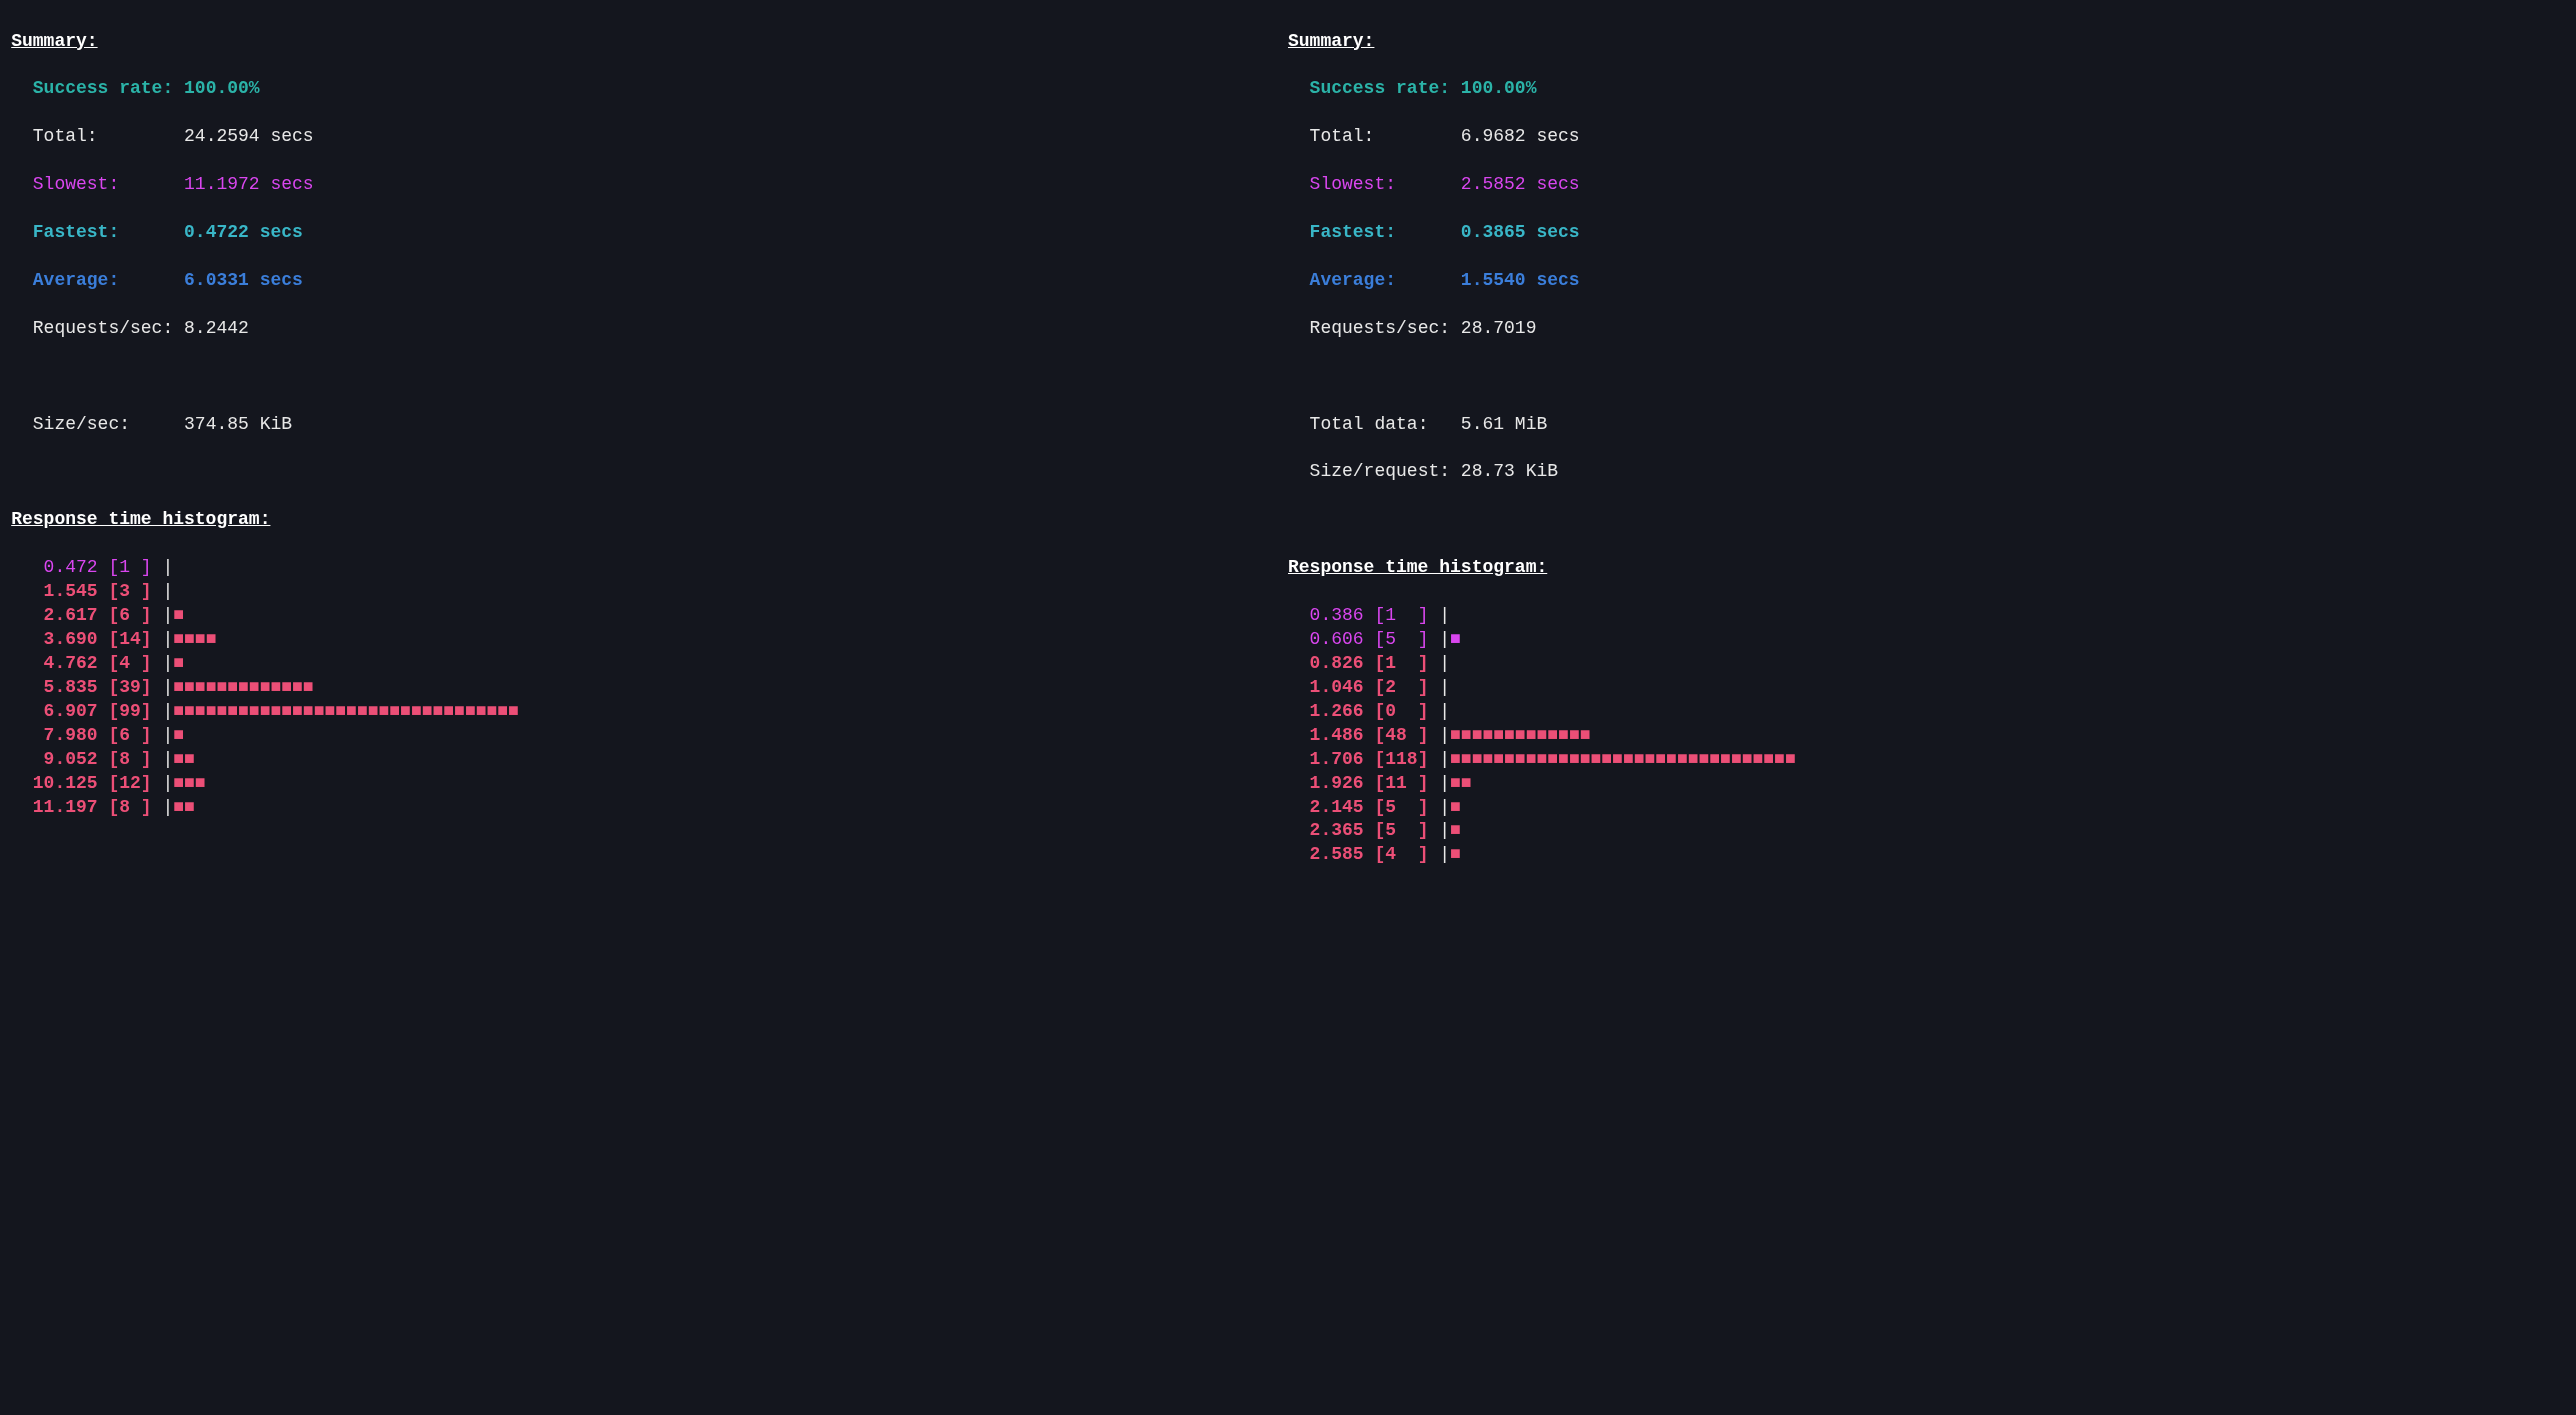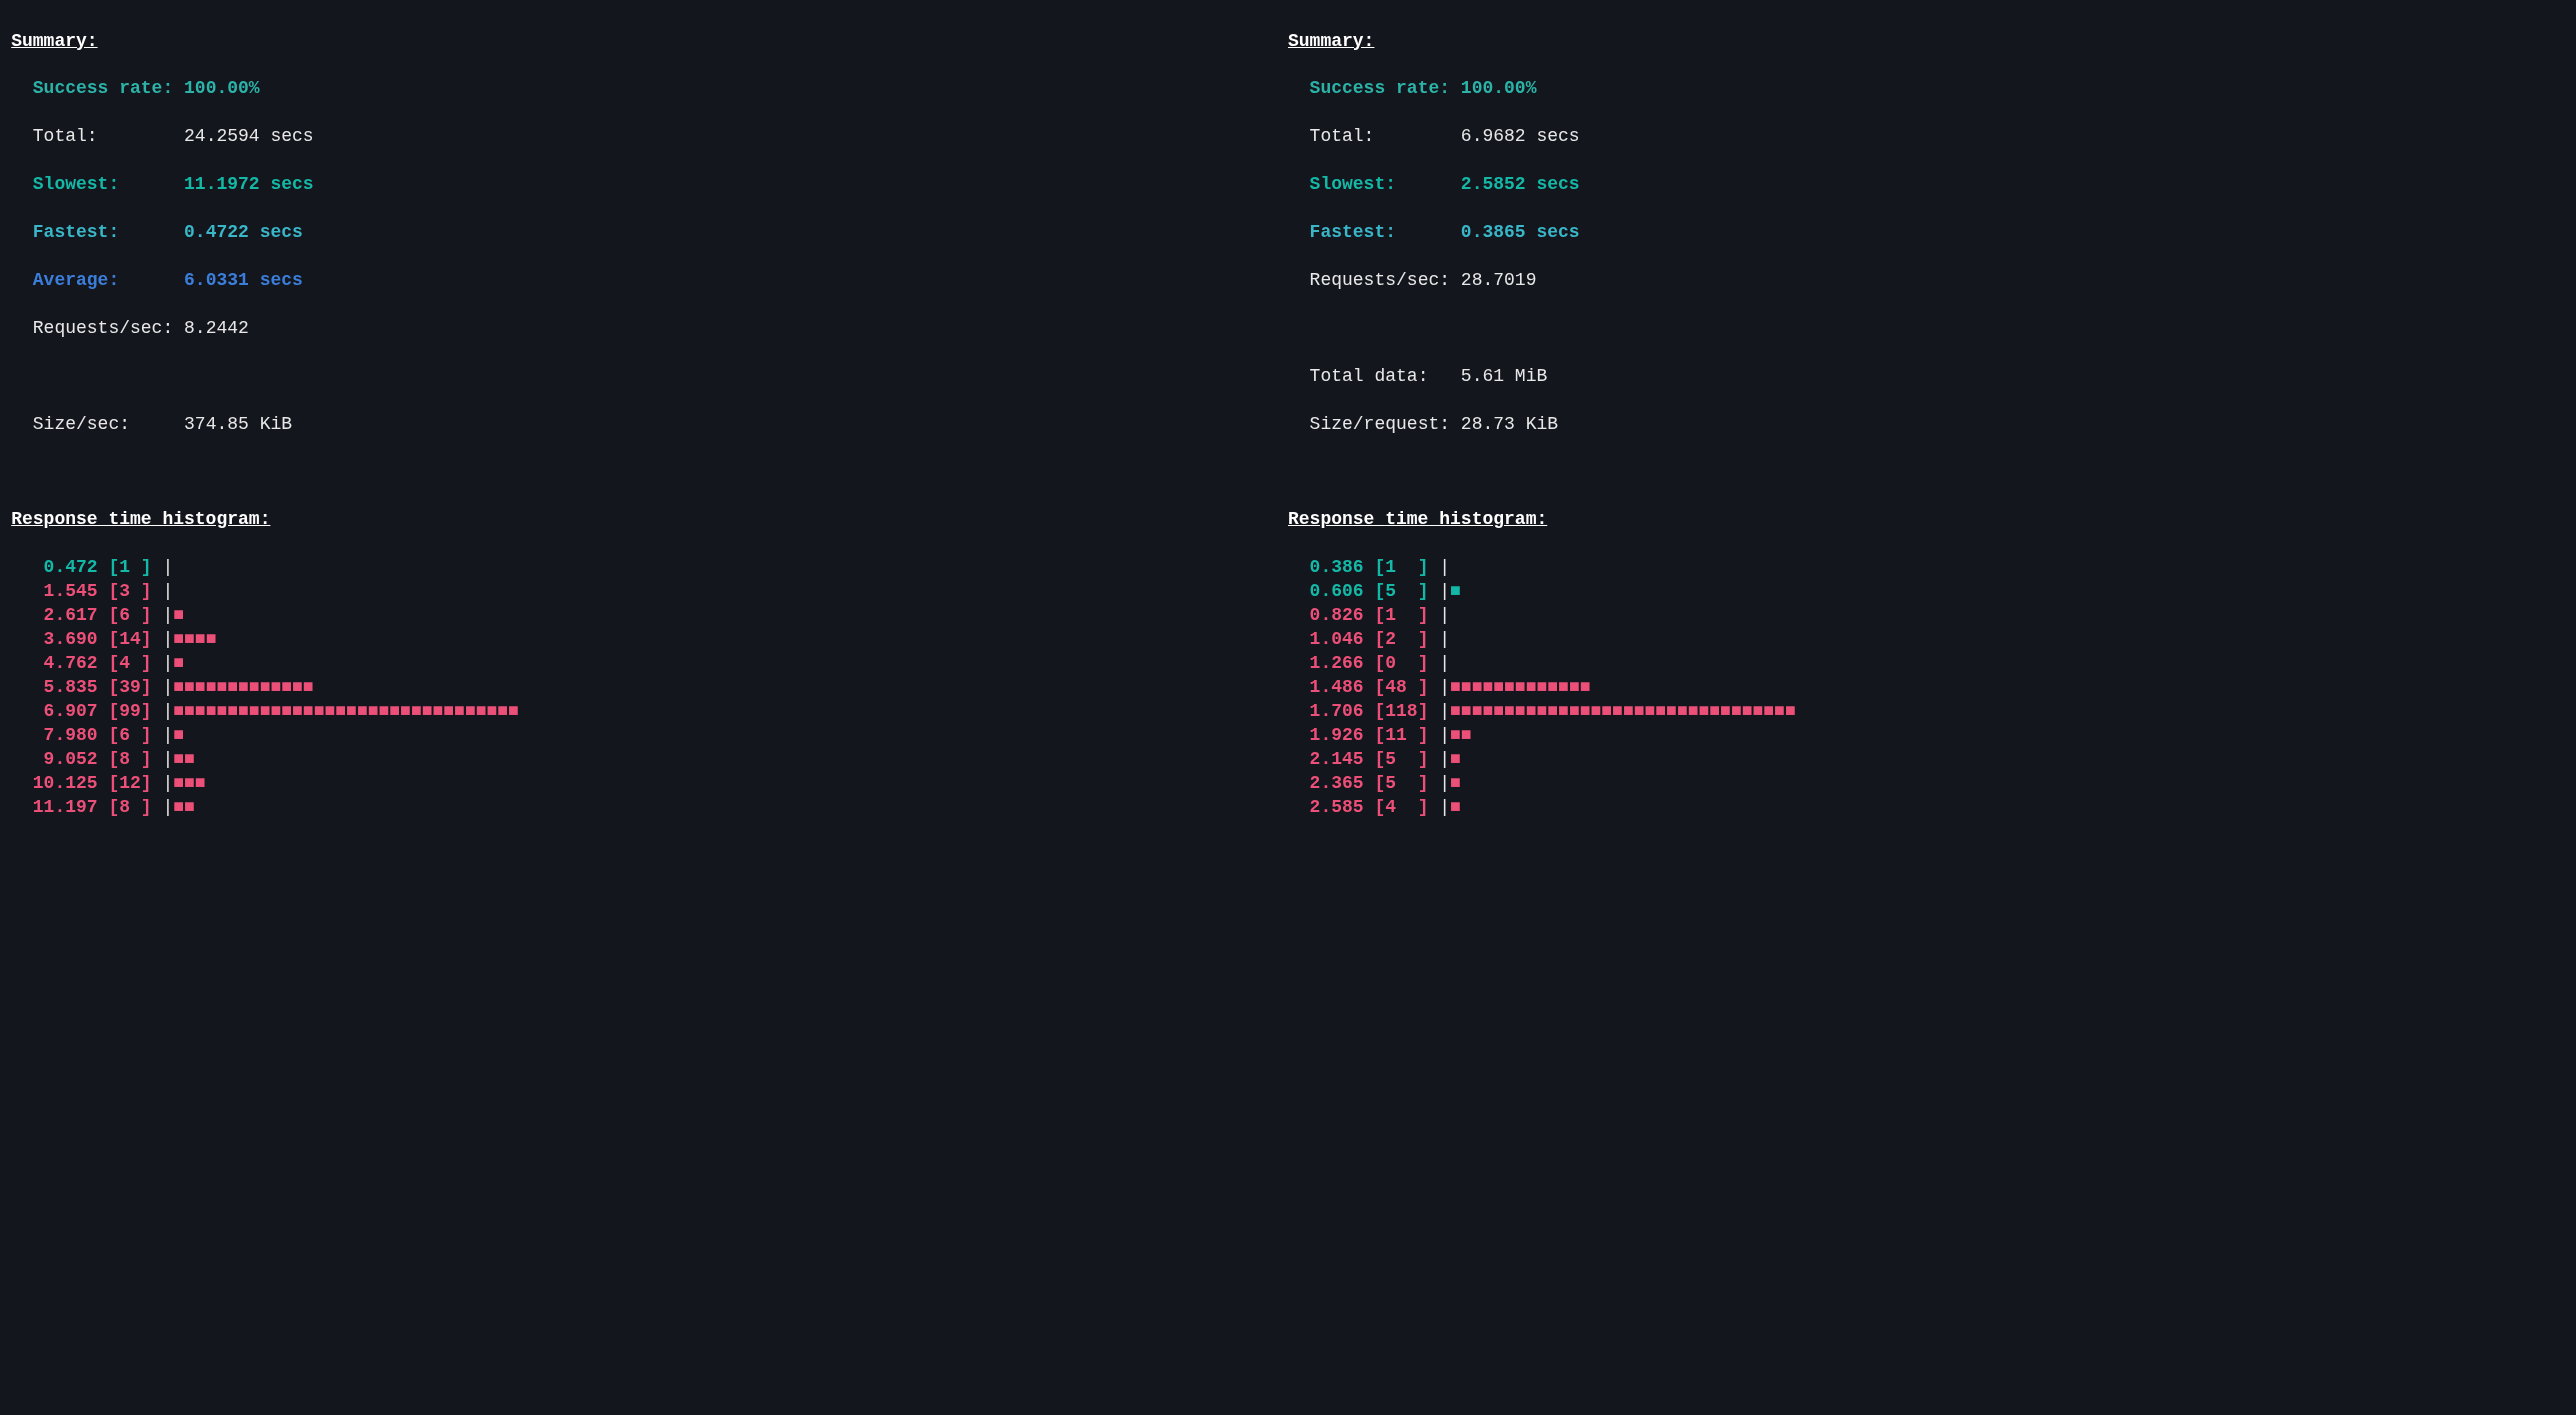--- a/index.html
+++ b/index.html
@@ -18,21 +18,21 @@
     flex-direction: row;
     gap: 0;
   }
   .col {
     flex: 0 0 50%;
     white-space: pre;
   }
   .hdr { font-weight: 700; text-decoration: underline; color: #ffffff; }
   .teal   { color: #2bb3a8; font-weight: 600; }
   .white  { color: #e8e8e8; margin-top: 42px; }
-  .yellow { color: #14b8a6; font-weight: 700; }
+  .yellow { color: #d946ef; font-weight: 400; }
   .cyan   { color: #39b6c7; font-weight: 600; }
   .blue   { color: #3b7eda; font-weight: 600; }
   .pink   { color: #ec4f77; font-weight: 600; }
   .line { display: block; }
 </style>
 </head>
 <body>
 
 <div class="columns">
 
@@ -50,20 +50,21 @@
 <span class="line"><span class="hdr">Response time histogram:</span></span>
 <div id="hist-left"><span class="line">  <span class="yellow"> 0.472 [1 ]</span> <span class="white">|</span><span class="pink"></span></span><span class="line">  <span class="pink"> 1.545 [3 ]</span> <span class="white">|</span><span class="pink"></span></span><span class="line">  <span class="pink"> 2.617 [6 ]</span> <span class="white">|</span><span class="pink">■</span></span><span class="line">  <span class="pink"> 3.690 [14]</span> <span class="white">|</span><span class="pink">■■■■</span></span><span class="line">  <span class="pink"> 4.762 [4 ]</span> <span class="white">|</span><span class="pink">■</span></span><span class="line">  <span class="pink"> 5.835 [39]</span> <span class="white">|</span><span class="pink">■■■■■■■■■■■■■</span></span><span class="line">  <span class="pink"> 6.907 [99]</span> <span class="white">|</span><span class="pink">■■■■■■■■■■■■■■■■■■■■■■■■■■■■■■■■</span></span><span class="line">  <span class="pink"> 7.980 [6 ]</span> <span class="white">|</span><span class="pink">■</span></span><span class="line">  <span class="pink"> 9.052 [8 ]</span> <span class="white">|</span><span class="pink">■■</span></span><span class="line">  <span class="pink">10.125 [12]</span> <span class="white">|</span><span class="pink">■■■</span></span><span class="line">  <span class="pink">11.197 [8 ]</span> <span class="white">|</span><span class="pink">■■</span></span></div>
   </div>
 
   <div class="col">
 <span class="line"><span class="hdr">Summary:</span></span>
 <span class="line">  <span class="teal"><span>Success rate:</span> </span><span class="teal">100.00%</span></span>
 <span class="line">  <span class="white"><span>Total:</span>        </span><span class="white">6.9682 secs</span></span>
 <span class="line">  <span class="yellow"><span>Slowest:</span>      </span><span class="yellow">2.5852 secs</span></span>
 <span class="line">  <span class="cyan"><span>Fastest:</span>      </span><span class="cyan">0.3865 secs</span></span>
+<span class="line">  <span class="blue"><span>Average:</span>      </span><span class="blue">1.5540 secs</span></span>
 <span class="line">  <span class="white"><span>Requests/sec:</span> </span><span class="white">28.7019</span></span>
 <span class="line"> </span>
 <span class="line">  <span class="white"><span>Total data:</span>   </span><span class="white">5.61 MiB</span></span>
 <span class="line">  <span class="white"><span>Size/request:</span> </span><span class="white">28.73 KiB</span></span>
 <span class="line"> </span>
 <span class="line"><span class="hdr">Response time histogram:</span></span>
 <div id="hist-right"><span class="line">  <span class="yellow">0.386 [1  ]</span> <span class="white">|</span><span class="pink"></span></span><span class="line">  <span class="yellow">0.606 [5  ]</span> <span class="white">|</span><span class="yellow">■</span></span><span class="line">  <span class="pink">0.826 [1  ]</span> <span class="white">|</span><span class="pink"></span></span><span class="line">  <span class="pink">1.046 [2  ]</span> <span class="white">|</span><span class="pink"></span></span><span class="line">  <span class="pink">1.266 [0  ]</span> <span class="white">|</span><span class="pink"></span></span><span class="line">  <span class="pink">1.486 [48 ]</span> <span class="white">|</span><span class="pink">■■■■■■■■■■■■■</span></span><span class="line">  <span class="pink">1.706 [118]</span> <span class="white">|</span><span class="pink">■■■■■■■■■■■■■■■■■■■■■■■■■■■■■■■■</span></span><span class="line">  <span class="pink">1.926 [11 ]</span> <span class="white">|</span><span class="pink">■■</span></span><span class="line">  <span class="pink">2.145 [5  ]</span> <span class="white">|</span><span class="pink">■</span></span><span class="line">  <span class="pink">2.365 [5  ]</span> <span class="white">|</span><span class="pink">■</span></span><span class="line">  <span class="pink">2.585 [4  ]</span> <span class="white">|</span><span class="pink">■</span></span></div>
   </div>
 
 </div>

